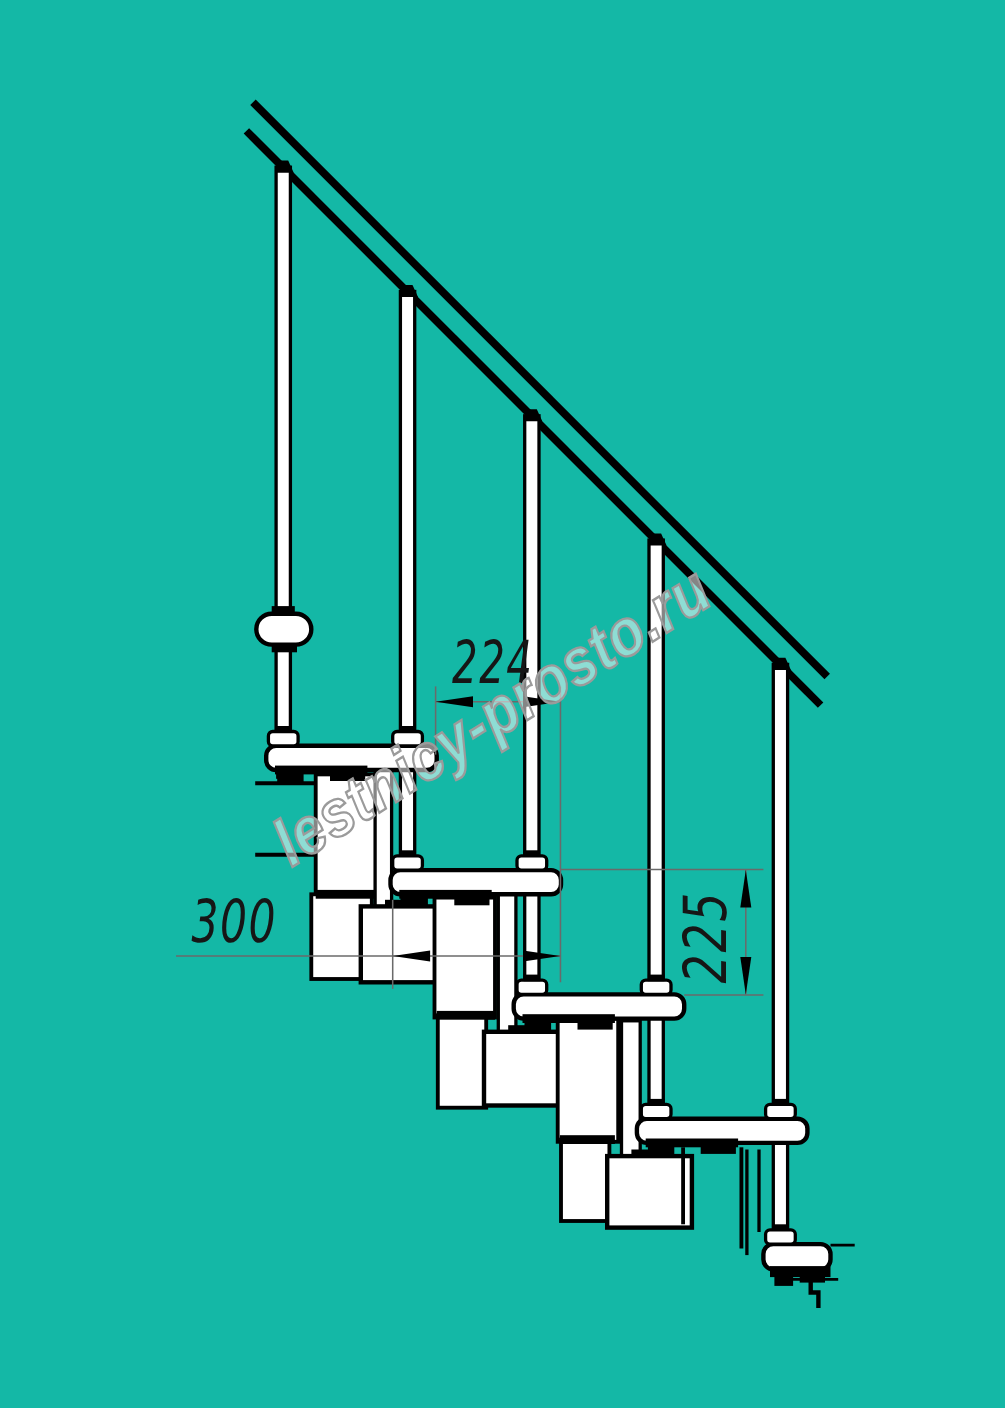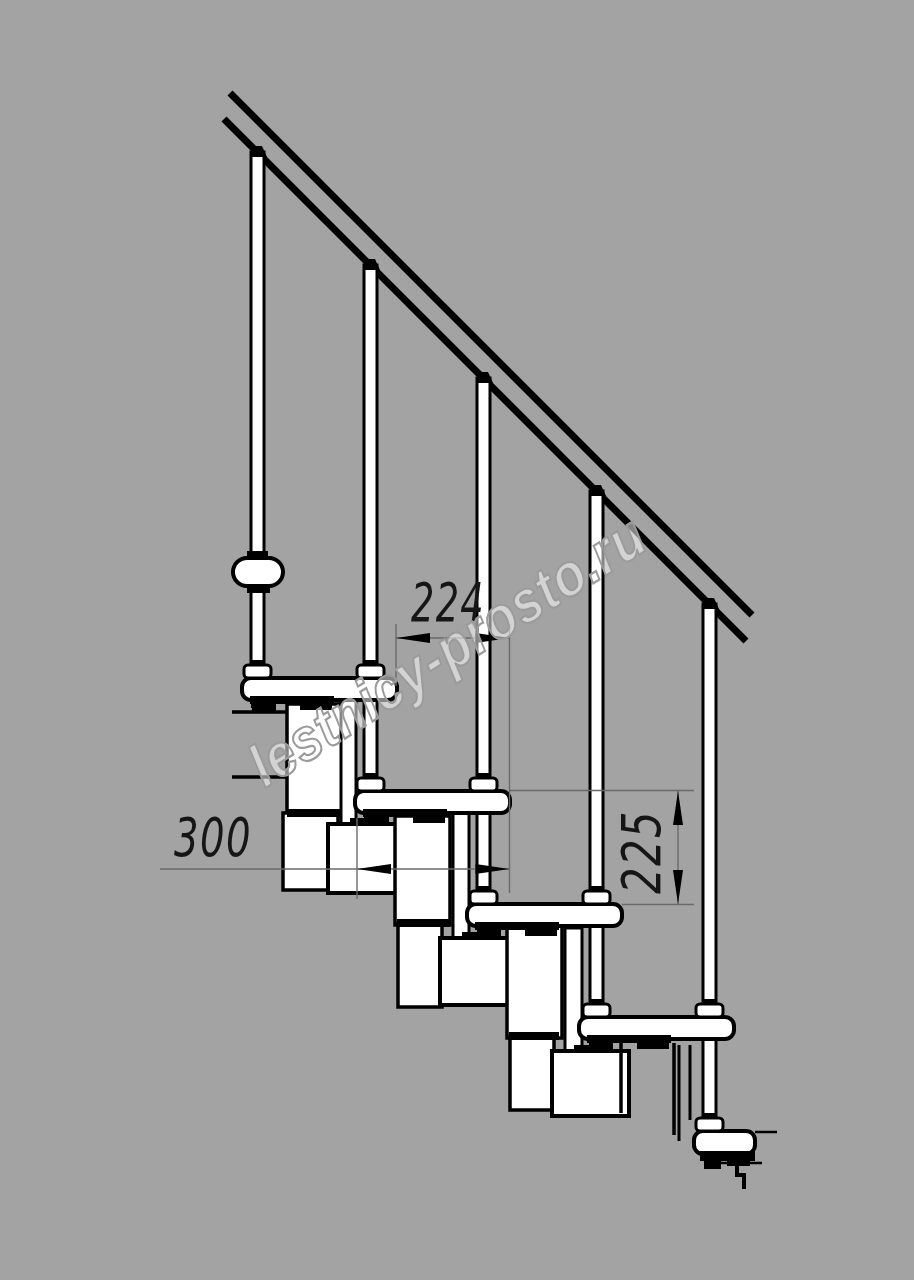--- a/index.html
+++ b/index.html
@@ -4,21 +4,21 @@
 <style>
   html, body {
     margin: 0;
     padding: 0;
     background: #ffffff;
   }
   .canvas {
     position: relative;
     width: 914px;
     height: 1280px;
-    background: #a3a3a3;
+    background: #14b8a6;
     overflow: hidden;
   }
   svg {
     display: block;
     width: 914px;
     height: 1280px;
   }
   .dim-text {
     font-family: "DejaVu Sans", sans-serif;
     font-style: italic;

